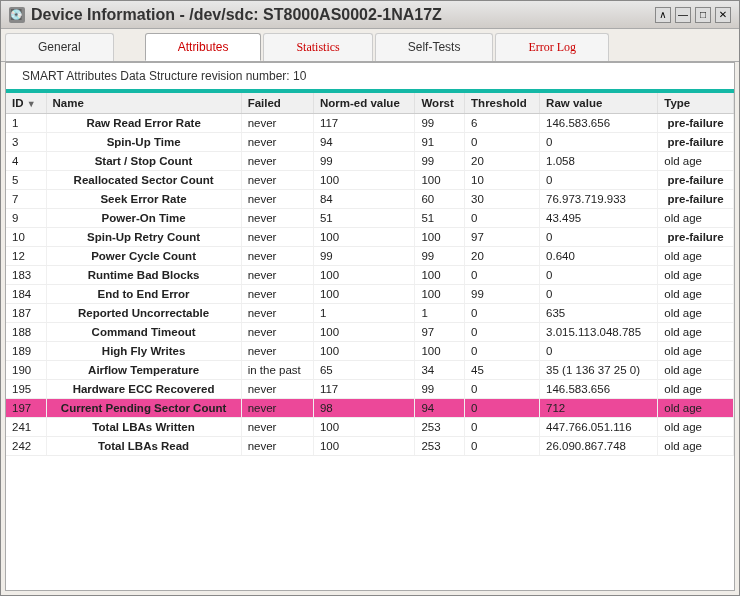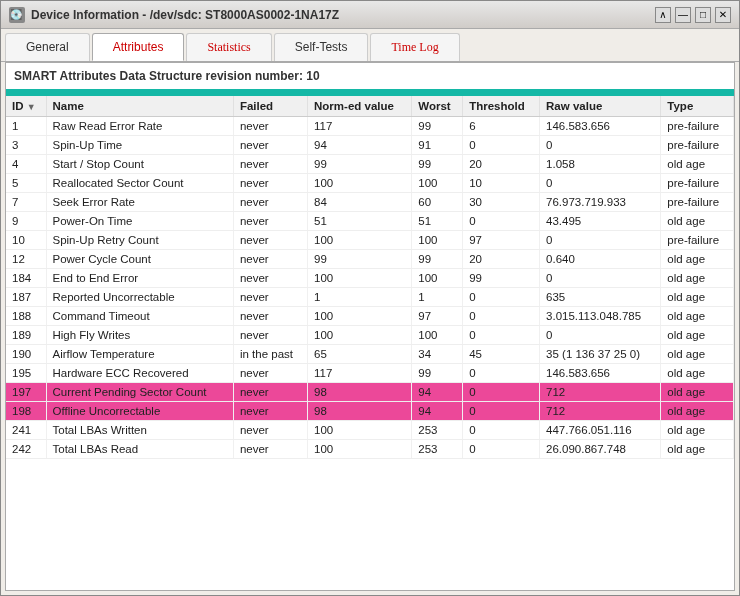--- a/index.html
+++ b/index.html
@@ -38,21 +38,21 @@
       width: 16px;
       height: 16px;
       background: #888;
       border-radius: 2px;
       display: flex;
       align-items: center;
       justify-content: center;
       font-size: 10px;
     }
     .title-text {
-      font-size: 12px;
+      font-size: 16px;
       font-weight: bold;
       color: #333;
     }
     .title-bar-buttons {
       display: flex;
       gap: 4px;
     }
     .window-btn {
       width: 16px;
       height: 16px;
@@ -65,57 +65,57 @@
       cursor: pointer;
     }
     .tabs {
       display: flex;
       background: #f0ede8;
       border-bottom: 1px solid #aaa;
       padding: 4px 4px 0 4px;
       flex-shrink: 0;
     }
     .tab {
-      padding: 6px 20px;
+      padding: 6px 32px;
       cursor: pointer;
       border: 1px solid #ccc;
       border-bottom: none;
       background: #f5f5f5;
       font-size: 12px;
       color: #333;
       margin-right: 2px;
       border-radius: 3px 3px 0 0;
     }
     .tab.active {
       background: #fff;
       border-color: #aaa;
       border-bottom: 1px solid #fff;
       color: #c00;
       font-weight: normal;
+      margin-left: 29px;
     }
     .tab.red {
       color: #c00;
       font-family: Liberation Serif, serif;
     }
     .content {
       flex: 1;
       background: #fff;
       border: 1px solid #aaa;
       margin: 0 4px 4px 4px;
       overflow: hidden;
       display: flex;
       flex-direction: column;
     }
     .smart-header {
-      padding: 6px 8px;
+      padding: 6px 16px;
       font-size: 12px;
       color: #333;
-      border-bottom: 7px solid #14b8a6;
+      border-bottom: 4px solid #14b8a6;
       flex-shrink: 0;
-      font-weight: bold;
     }
     .table-container {
       overflow-y: auto;
       flex: 1;
     }
     table {
       width: 100%;
       border-collapse: collapse;
       font-size: 11.5px;
       padding-left: 17px;
@@ -137,21 +137,21 @@
     }
     tbody tr td {
       padding: 3px 6px;
       border-bottom: 1px solid #eee;
       border-right: 1px solid #f0f0f0;
       color: #222;
     }
     tbody tr.highlight {
       background: #ec4899;
     }
-    .bold { font-weight: normal; }
+    .bold { font-weight: bold; text-align: center; }
     .sort-arrow {
       font-size: 9px;
       color: #666;
     }
   </style>
 </head>
 <body>
 
 <div class="window">
 
@@ -166,21 +166,21 @@
       <div class="window-btn">□</div>
       <div class="window-btn">✕</div>
     </div>
   </div>
 
   <div class="tabs">
     <div class="tab">General</div>
     <div class="tab active">Attributes</div>
     <div class="tab red">Statistics</div>
     <div class="tab">Self-Tests</div>
-    <div class="tab red">Time Log</div>
+    <div class="tab red">Error Log</div>
   </div>
 
   <div class="content">
     <div class="smart-header">SMART Attributes Data Structure revision number: 10</div>
     <div class="table-container">
       <table>
         <thead>
           <tr>
             <th>ID <span class="sort-arrow">▼</span></th>
             <th>Name</th>
@@ -267,20 +267,30 @@
               <td>12</td>
               <td class="bold">Power Cycle Count</td>
               <td>never</td>
               <td>99</td>
               <td>99</td>
               <td>20</td>
               <td>0.640</td>
               <td>old age</td>
             </tr>
             <tr>
+              <td>183</td>
+              <td class="bold">Runtime Bad Blocks</td>
+              <td>never</td>
+              <td>100</td>
+              <td>100</td>
+              <td>0</td>
+              <td>0</td>
+              <td>old age</td>
+            </tr>
+            <tr>
               <td>184</td>
               <td class="bold">End to End Error</td>
               <td>never</td>
               <td>100</td>
               <td>100</td>
               <td>99</td>
               <td>0</td>
               <td>old age</td>
             </tr>
             <tr>
@@ -336,30 +346,20 @@
             <tr class="highlight">
               <td>197</td>
               <td class="bold">Current Pending Sector Count</td>
               <td>never</td>
               <td>98</td>
               <td>94</td>
               <td>0</td>
               <td>712</td>
               <td>old age</td>
             </tr>
-            <tr class="highlight">
-              <td>198</td>
-              <td class="bold">Offline Uncorrectable</td>
-              <td>never</td>
-              <td>98</td>
-              <td>94</td>
-              <td>0</td>
-              <td>712</td>
-              <td>old age</td>
-            </tr>
             <tr>
               <td>241</td>
               <td class="bold">Total LBAs Written</td>
               <td>never</td>
               <td>100</td>
               <td>253</td>
               <td>0</td>
               <td>447.766.051.116</td>
               <td>old age</td>
             </tr>

